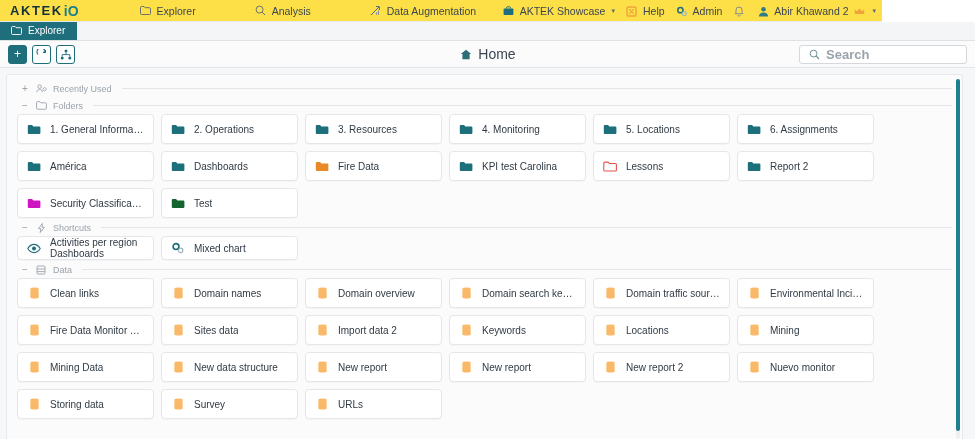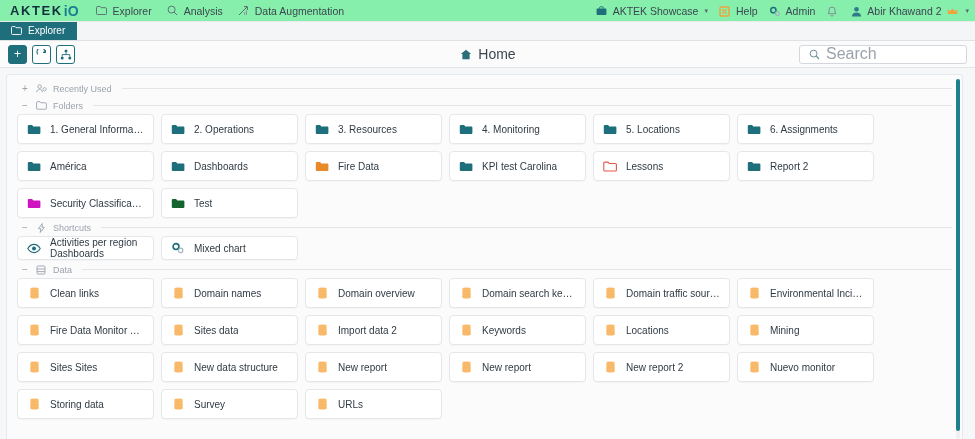--- a/index.html
+++ b/index.html
@@ -6,25 +6,26 @@
   html, body {
     width: 975px; height: 439px;
     background: #ffffff;
     font-family: "Liberation Sans", sans-serif;
     overflow: hidden;
   }
   body { position: relative; }
 
   
   .topnav {
-    height: 22px; width: 975px;
-    background: #86efac;
+    height: 22px; width: 882px;
+    background: #fde047;
     display: flex; align-items: center;
     border-bottom: 1px solid #e8eaec;
     position: relative;
+    gap: 44px;
   }
   .logo {
     display: flex; align-items: center;
     margin-left: 10px; margin-right: 16px;
     font-size: 13px; font-weight: bold; letter-spacing: 1.6px;
     color: #14323c;
   }
   .logo-mark { color: #1a7f8e; margin-left: 1px; font-size: 14px; letter-spacing: 0; }
   .nav-item {
     display: flex; align-items: center; gap: 4px;
@@ -87,23 +88,24 @@
   .search-box {
     position: absolute; right: 8px;
     width: 168px; height: 19px;
     border: 1px solid #d4d8dc; border-radius: 3px;
     background: #ffffff;
     display: flex; align-items: center; gap: 5px;
     padding: 0 7px;
   }
   .search-box input {
     border: none; outline: none; width: 100%;
-    font-size: 16px; color: #3c4650;
+    font-size: 13px; color: #3c4650;
     font-family: "Liberation Sans", sans-serif;
     background: transparent;
+    font-weight: bold;
   }
   .search-box input::placeholder { color: #9aa3ab; }
 
   
   .content {
     position: absolute; top: 68px; left: 0;
     width: 975px; height: 371px;
     background: #f6f7f8;
     overflow: hidden;
     padding: 6px 6px 0 6px;
@@ -675,21 +677,21 @@
             <svg width="11" height="12" viewBox="0 0 11 12">
               <ellipse cx="5.5" cy="1.8" rx="4.2" ry="1.4" fill="#f9b96a"></ellipse>
               <rect x="1.3" y="2.4" width="8.4" height="2.4" fill="#f9b96a"></rect>
               <ellipse cx="5.5" cy="5" rx="4.2" ry="1.3" fill="#f9b96a"></ellipse>
               <rect x="1.3" y="5.6" width="8.4" height="2.4" fill="#f9b96a"></rect>
               <ellipse cx="5.5" cy="8.2" rx="4.2" ry="1.3" fill="#f9b96a"></ellipse>
               <rect x="1.3" y="8.8" width="8.4" height="1.4" fill="#f9b96a"></rect>
               <ellipse cx="5.5" cy="10.2" rx="4.2" ry="1.3" fill="#f9b96a"></ellipse>
             </svg>
           </span>
-          <span class="lbl">Sites Sites</span>
+          <span class="lbl">Mining Data</span>
         </div>
         <div class="card">
           <span class="ico">
             <svg width="11" height="12" viewBox="0 0 11 12">
               <ellipse cx="5.5" cy="1.8" rx="4.2" ry="1.4" fill="#f9b96a"></ellipse>
               <rect x="1.3" y="2.4" width="8.4" height="2.4" fill="#f9b96a"></rect>
               <ellipse cx="5.5" cy="5" rx="4.2" ry="1.3" fill="#f9b96a"></ellipse>
               <rect x="1.3" y="5.6" width="8.4" height="2.4" fill="#f9b96a"></rect>
               <ellipse cx="5.5" cy="8.2" rx="4.2" ry="1.3" fill="#f9b96a"></ellipse>
               <rect x="1.3" y="8.8" width="8.4" height="1.4" fill="#f9b96a"></rect>

